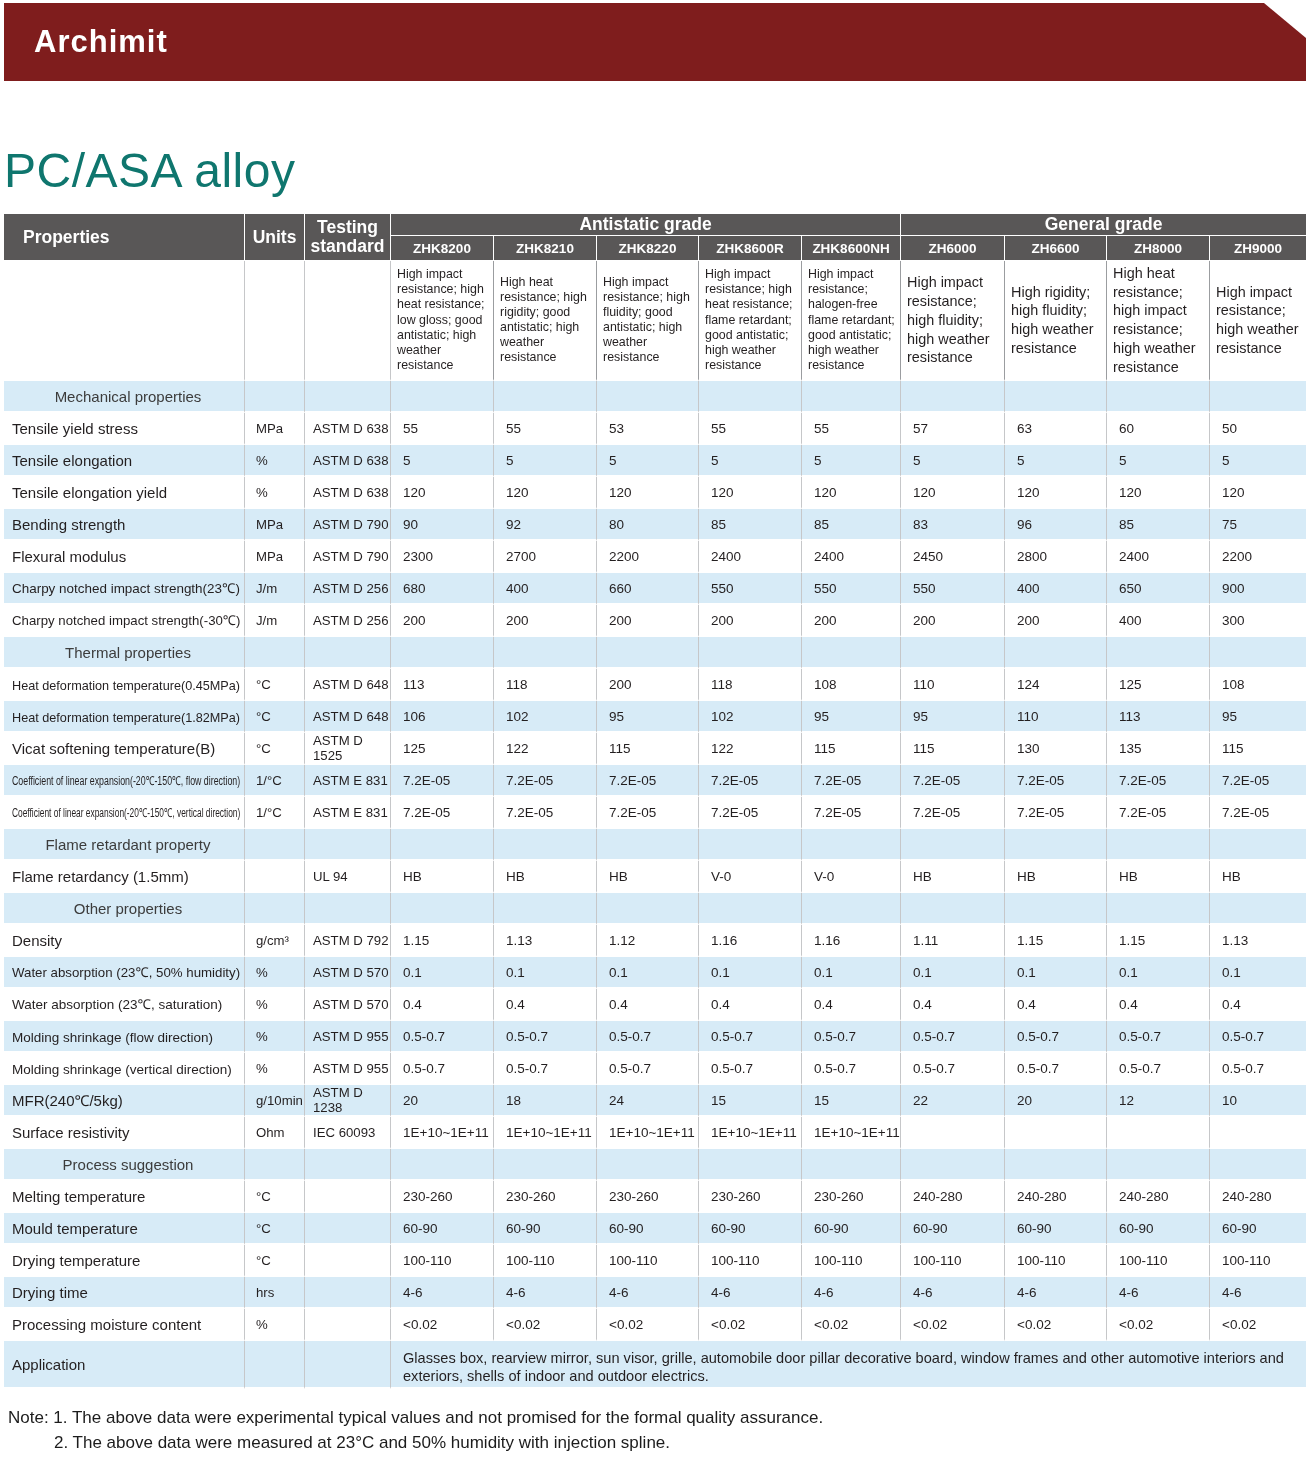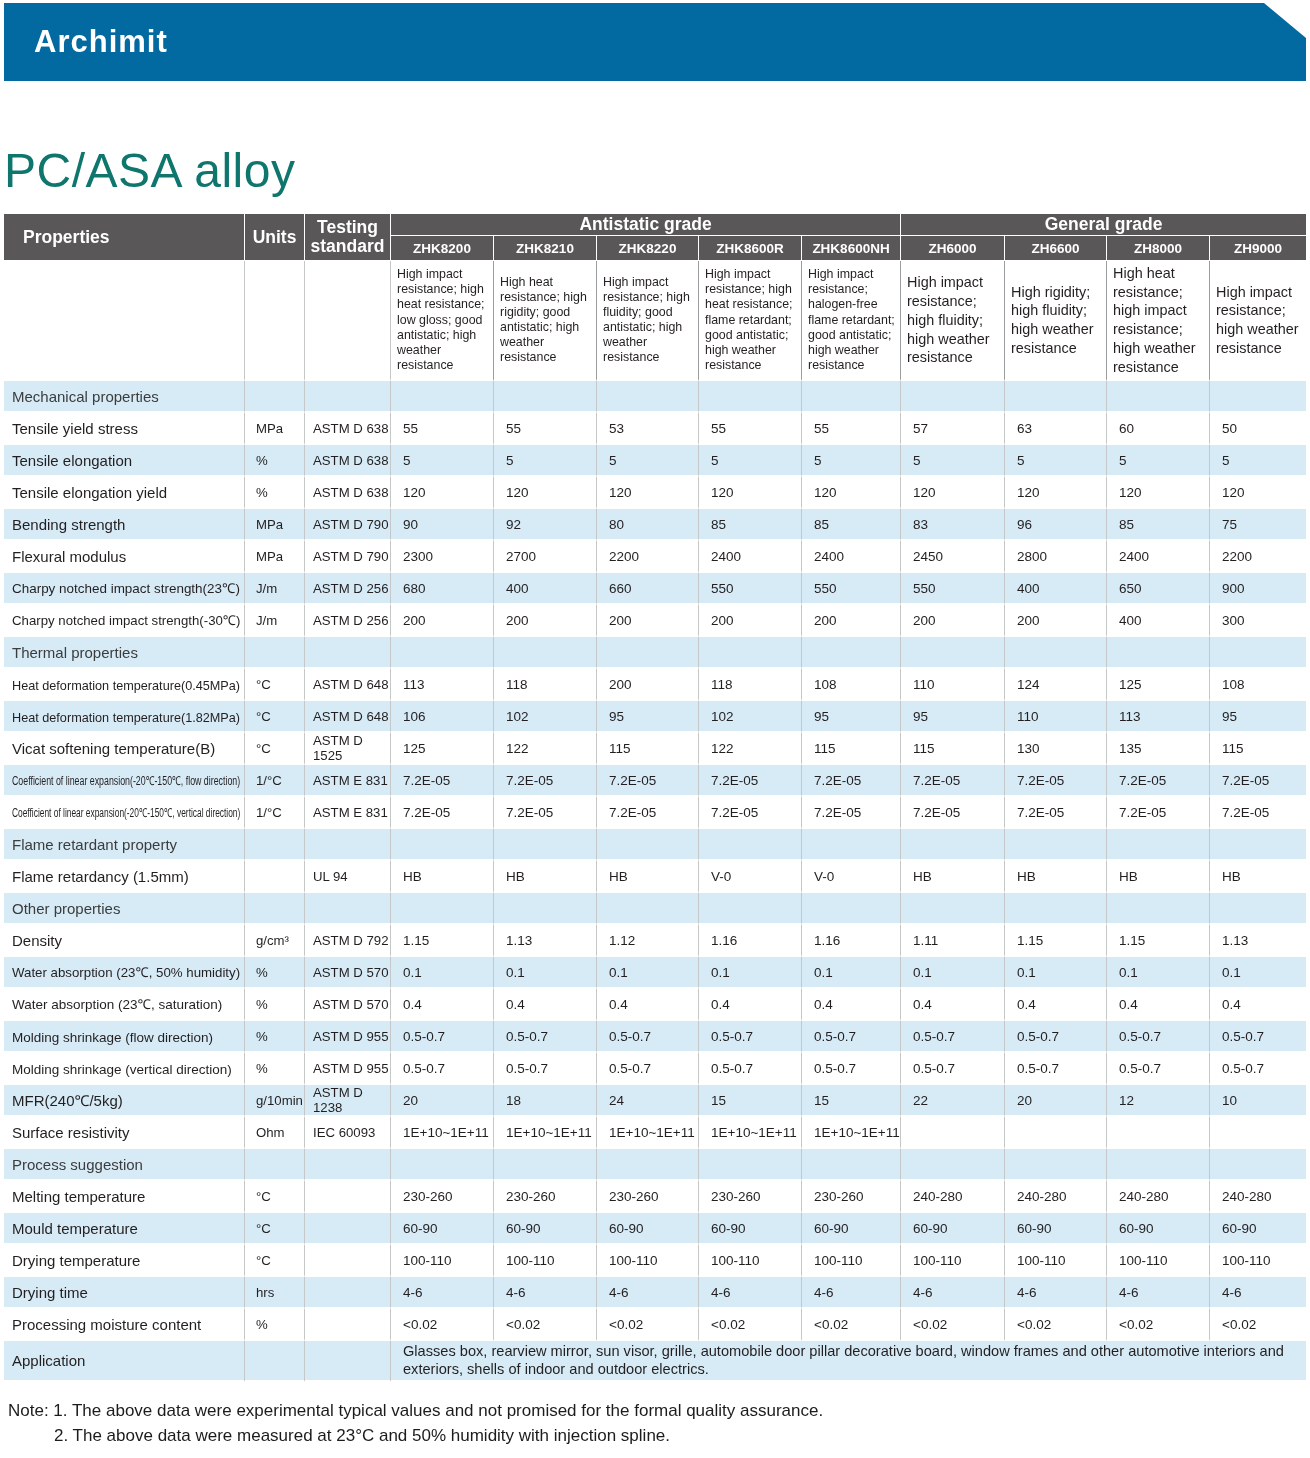--- a/index.html
+++ b/index.html
@@ -6,21 +6,21 @@
   html, body { background: #ffffff; }
   body {
     width: 1310px; height: 1458px;
     font-family: "Liberation Sans", sans-serif;
     color: #231f20;
     overflow: hidden;
   }
   .banner {
     margin: 3px 0 0 4px;
     width: 1302px; height: 78px;
-    background: #0369a1;
+    background: #7f1d1d;
     clip-path: polygon(0 0, 1260px 0, 1302px 35px, 1302px 78px, 0 78px);
   }
   .logo {
     display: inline-block;
     margin: 21px 0 0 30px;
     font-size: 31px;
     font-weight: bold;
     letter-spacing: 1px;
     color: #ffffff;
   }
@@ -73,30 +73,30 @@
     border-bottom: 2px solid #ffffff;
     height: 32px;
     vertical-align: middle;
     text-align: left;
     overflow: hidden;
   }
   tbody td:last-child { border-right: none; }
   tbody tr:nth-child(odd) td { background: #d7ebf7; }
   tbody tr:nth-child(even) td { background: #ffffff; }
 
-  .section-label { font-size: 15px; color: #3c3c3c; padding-left: 8px; }
+  .section-label { font-size: 15px; color: #3c3c3c; padding-left: 8px; text-align: center; }
   .prop { padding-left: 8px; font-size: 15px; margin-left: 40px; }
   .prop-text { display: inline-block; white-space: nowrap; transform-origin: left center; }
   .prop-md { font-size: 13.5px; }
   .prop-sm { font-size: 12.3px; }
   .unit { padding-left: 11px; font-size: 13.2px; }
   .standard { padding-left: 8px; font-size: 13.2px; }
   .val { padding-left: 12px; font-size: 13.5px; }
   .app-row td { height: 40px; }
-  .app-text { font-size: 14.6px; line-height: 1.18; padding: 2px 6px 2px 12px; }
+  .app-text { font-size: 14.6px; line-height: 1.18; padding: 9px 6px 2px 12px; }
 
   .notes { margin: 16px 0 12px 8px; font-size: 17px; color: #1c1c1c; }
   .note-line { line-height: 1.5; }
   .note-indent { padding-left: 46px; }
 </style>
 </head>
 <body>
 
 <div class="banner">
   <span class="logo">Archimit</span>

